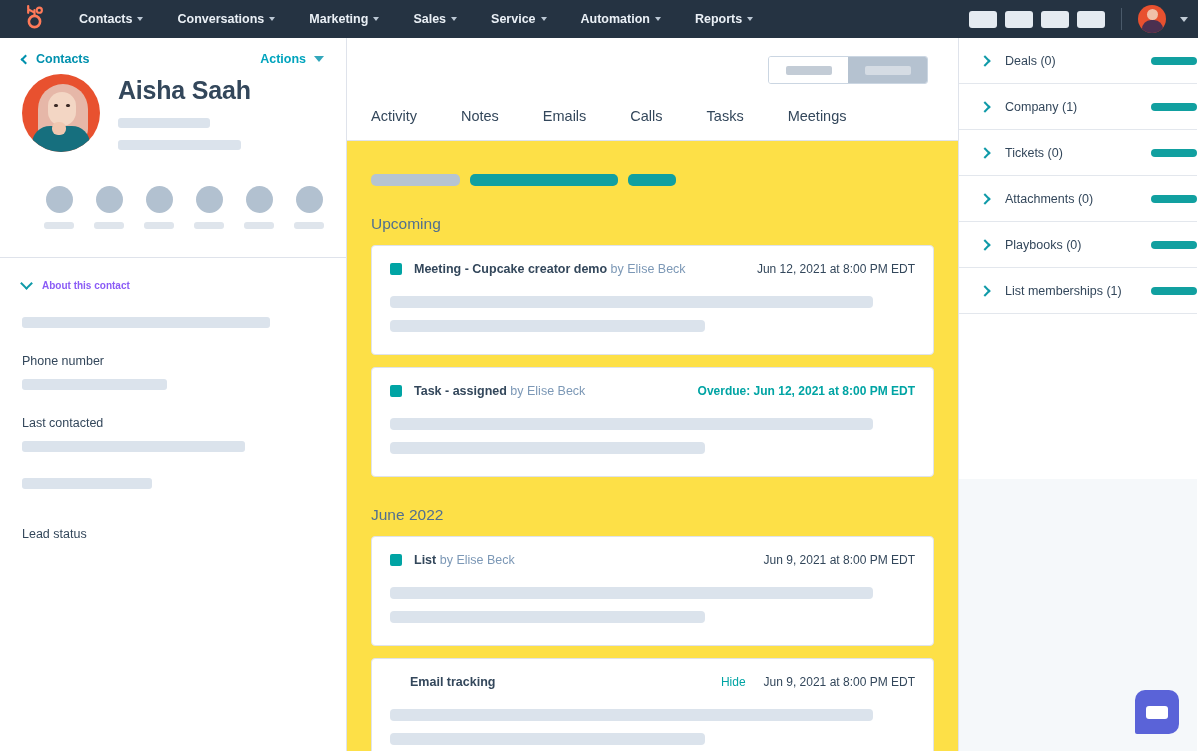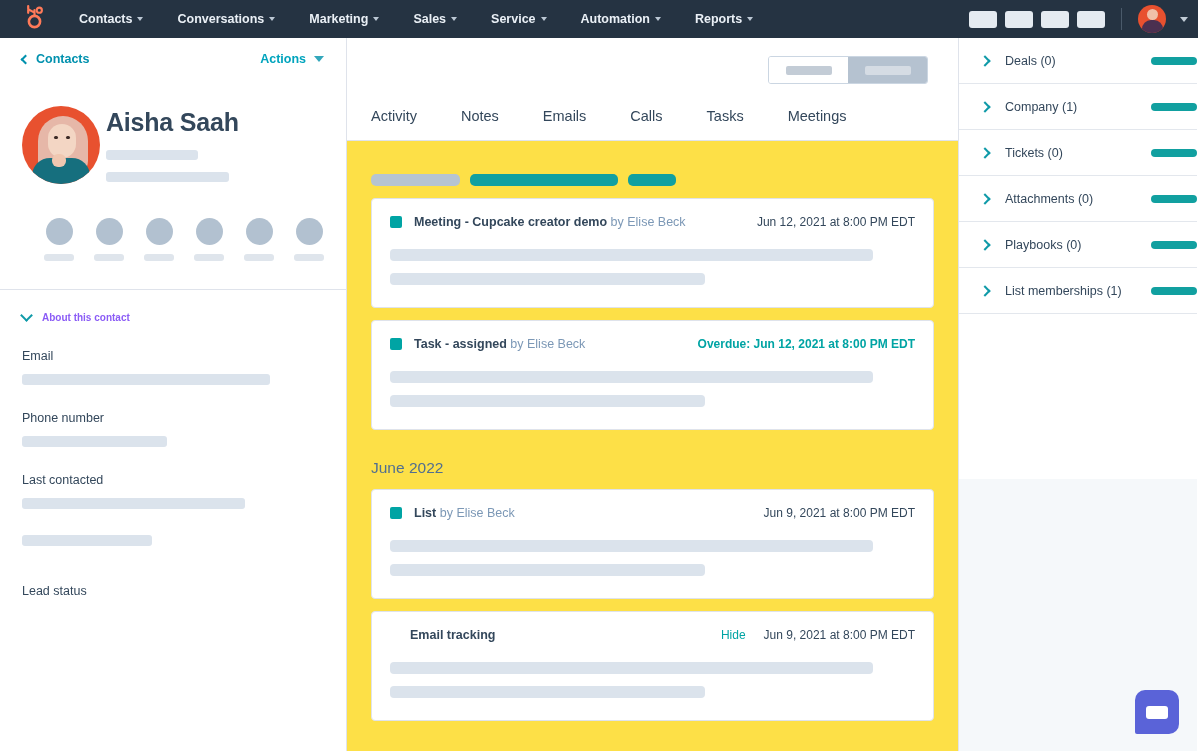--- a/index.html
+++ b/index.html
@@ -69,21 +69,21 @@
   .chev-l {
     width: 7px; height: 7px; border-left: 2px solid #0091ae; border-bottom: 2px solid #0091ae;
     transform: rotate(45deg);
   }
   .actions { display: flex; align-items: center; gap: 8px; color: #00a4bd; font-size: 12.5px; font-weight: 600; cursor: pointer; }
   .chev-dt {
     width: 0; height: 0;
     border-left: 5px solid transparent; border-right: 5px solid transparent;
     border-top: 6px solid #33a7bb;
   }
-  .contact-head { display: flex; align-items: center; gap: 6px; margin-top: 40px; }
+  .contact-head { display: flex; align-items: center; gap: 18px; margin-top: 8px; }
   .avatar-lg {
     width: 78px; height: 78px; border-radius: 50%; background: #e8512f;
     position: relative; overflow: hidden; flex: 0 0 auto;
   }
   .av-hijab { position: absolute; left: 16px; top: 10px; width: 50px; height: 62px; border-radius: 26px 26px 18px 18px; background: #e6b7a8; }
   .av-face { position: absolute; left: 26px; top: 18px; width: 28px; height: 34px; border-radius: 14px; background: #f3d6c4; }
   .av-eye1 { position: absolute; left: 32px; top: 30px; width: 4px; height: 3px; border-radius: 2px; background: #3b2a26; }
   .av-eye2 { position: absolute; left: 44px; top: 30px; width: 4px; height: 3px; border-radius: 2px; background: #3b2a26; }
   .av-body { position: absolute; left: 10px; top: 52px; width: 58px; height: 32px; border-radius: 18px 18px 0 0; background: #166f7e; }
   .av-hand { position: absolute; left: 30px; top: 48px; width: 14px; height: 13px; border-radius: 6px; background: #f0c7b0; }
@@ -280,21 +280,20 @@
 
     <div class="left-div"></div>
 
     <div class="about">
       <div class="about-hdr">
         <span class="chev-down-t"></span>
         <span class="about-title">About this contact</span>
       </div>
 
       <div class="field">
-        <div class="field-lbl">Email</div>
         <div class="field-bar" style="width:82%"></div>
       </div>
       <div class="field">
         <div class="field-lbl">Phone number</div>
         <div class="field-bar" style="width:48%"></div>
       </div>
       <div class="field">
         <div class="field-lbl">Last contacted</div>
         <div class="field-bar" style="width:74%"></div>
       </div>
@@ -327,20 +326,21 @@
       </div>
     </div>
 
     <div class="center-scroll">
       <div class="filter-row">
         <div class="f-gray"></div>
         <div class="f-teal1"></div>
         <div class="f-teal2"></div>
       </div>
 
+      <div class="sec-title">Upcoming</div>
 
       <div class="card">
         <div class="card-hdr">
           <span class="tsq"></span>
           <span class="card-title"><span>Meeting - Cupcake creator demo</span><span class="by"> by Elise Beck</span></span>
           <span class="card-meta">Jun 12, 2021 at 8:00 PM EDT</span>
         </div>
         <div class="cb1"></div>
         <div class="cb2"></div>
       </div>

